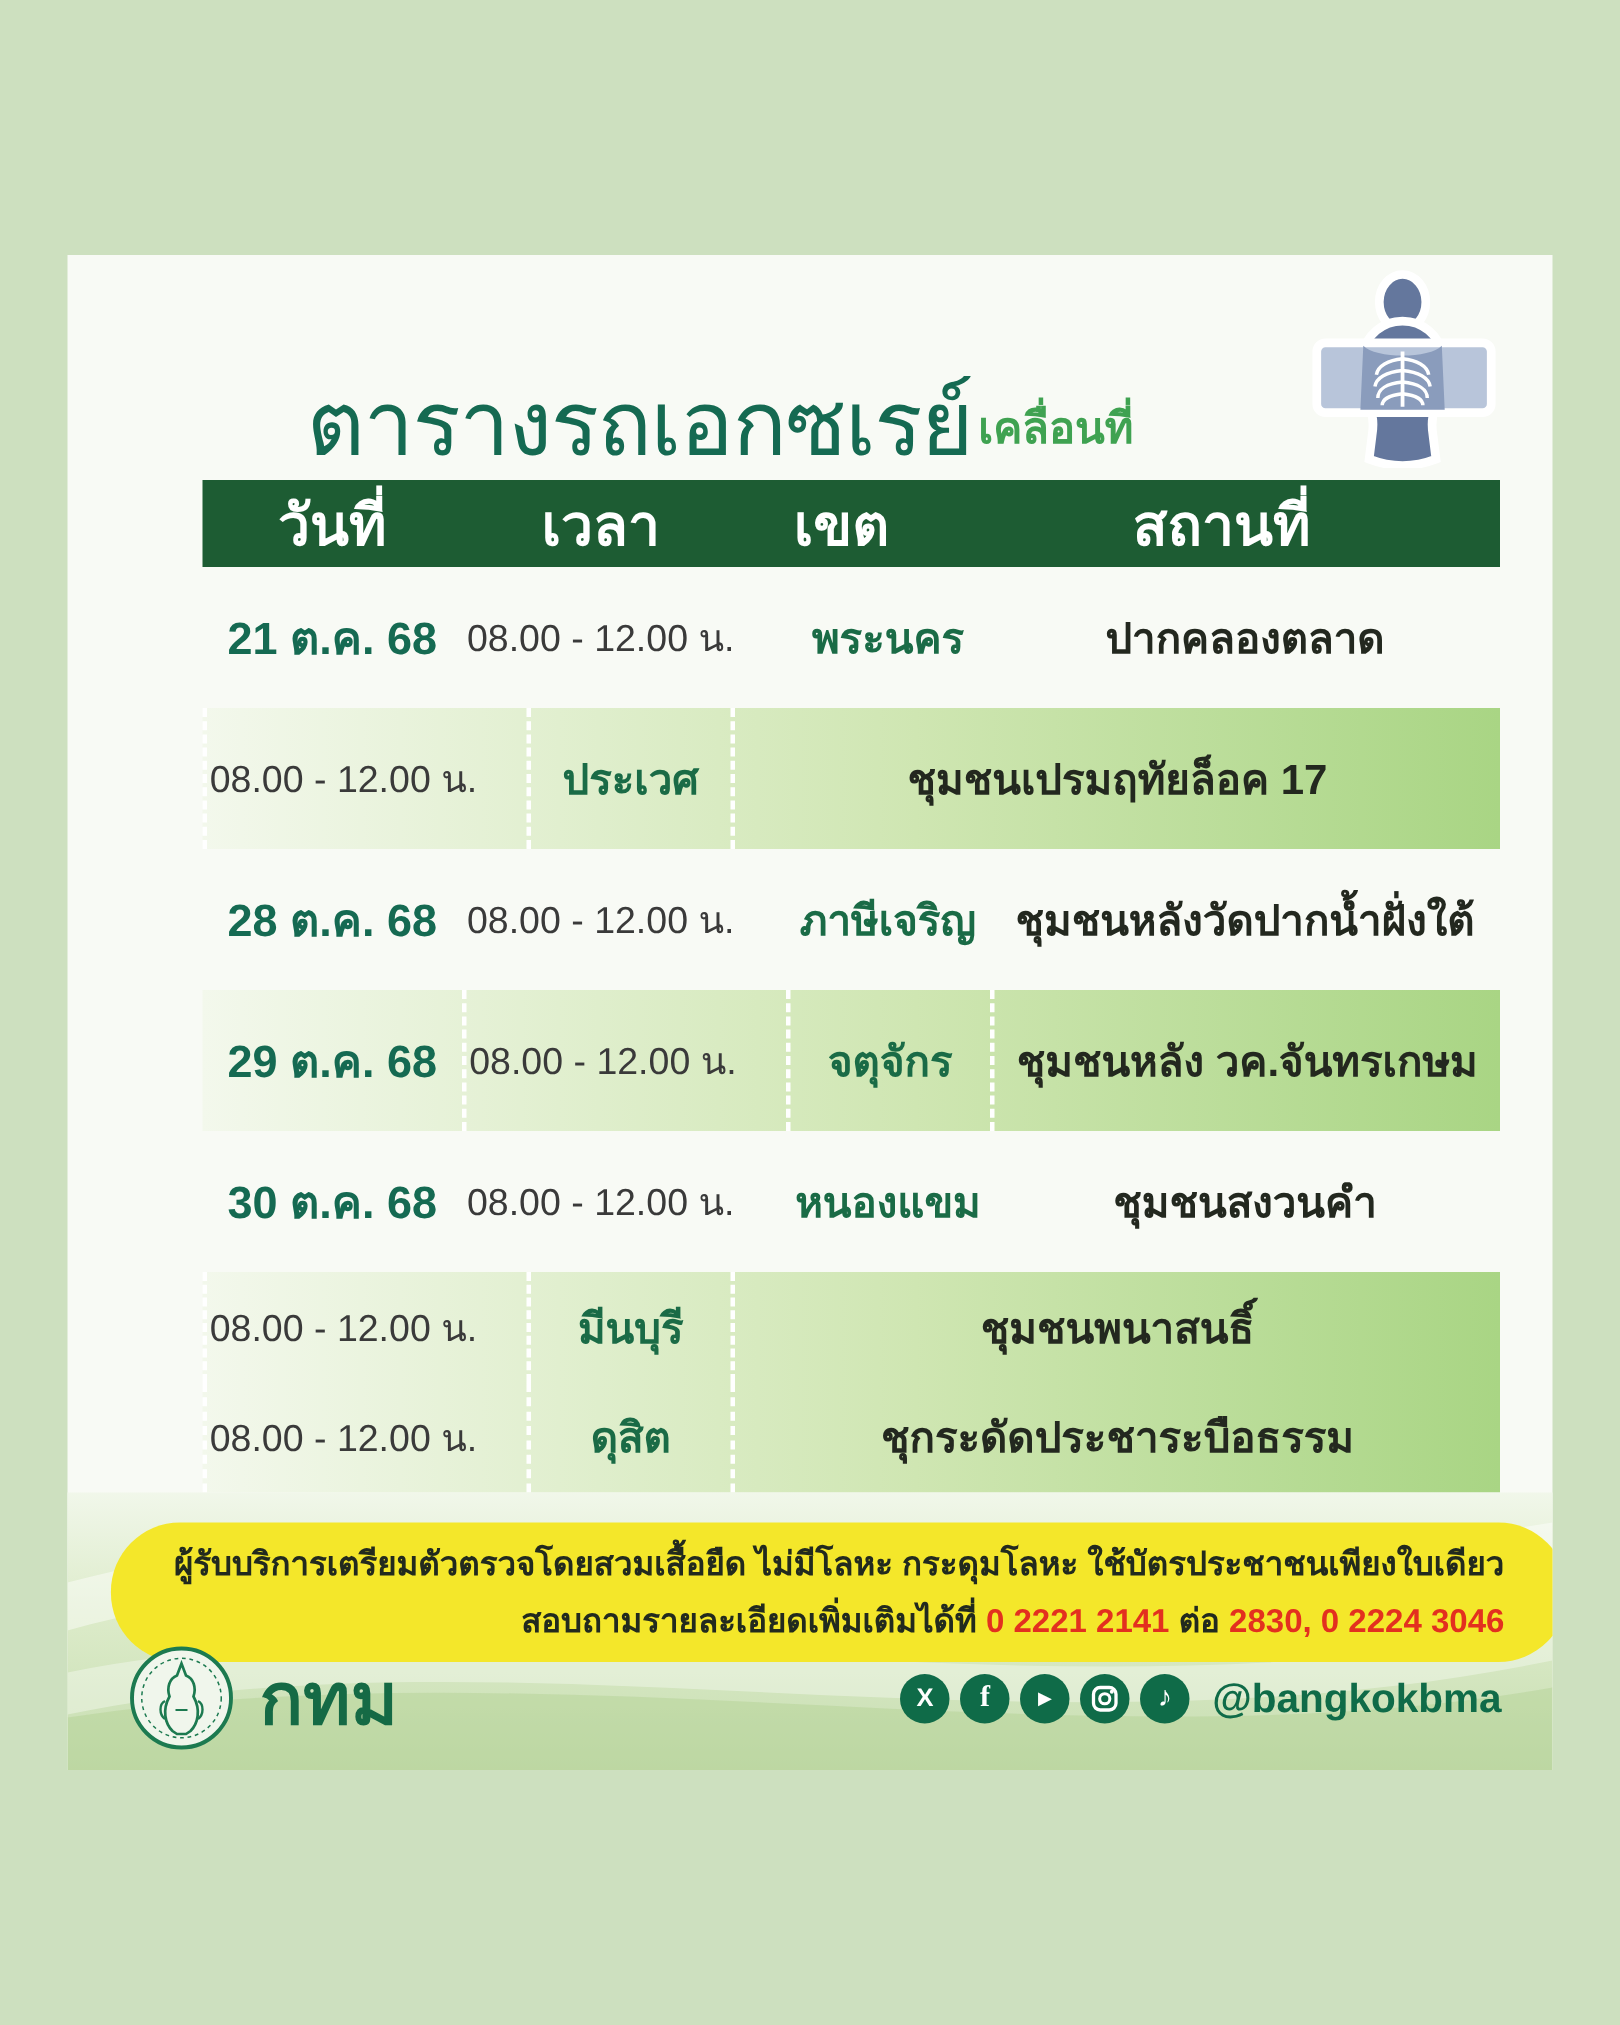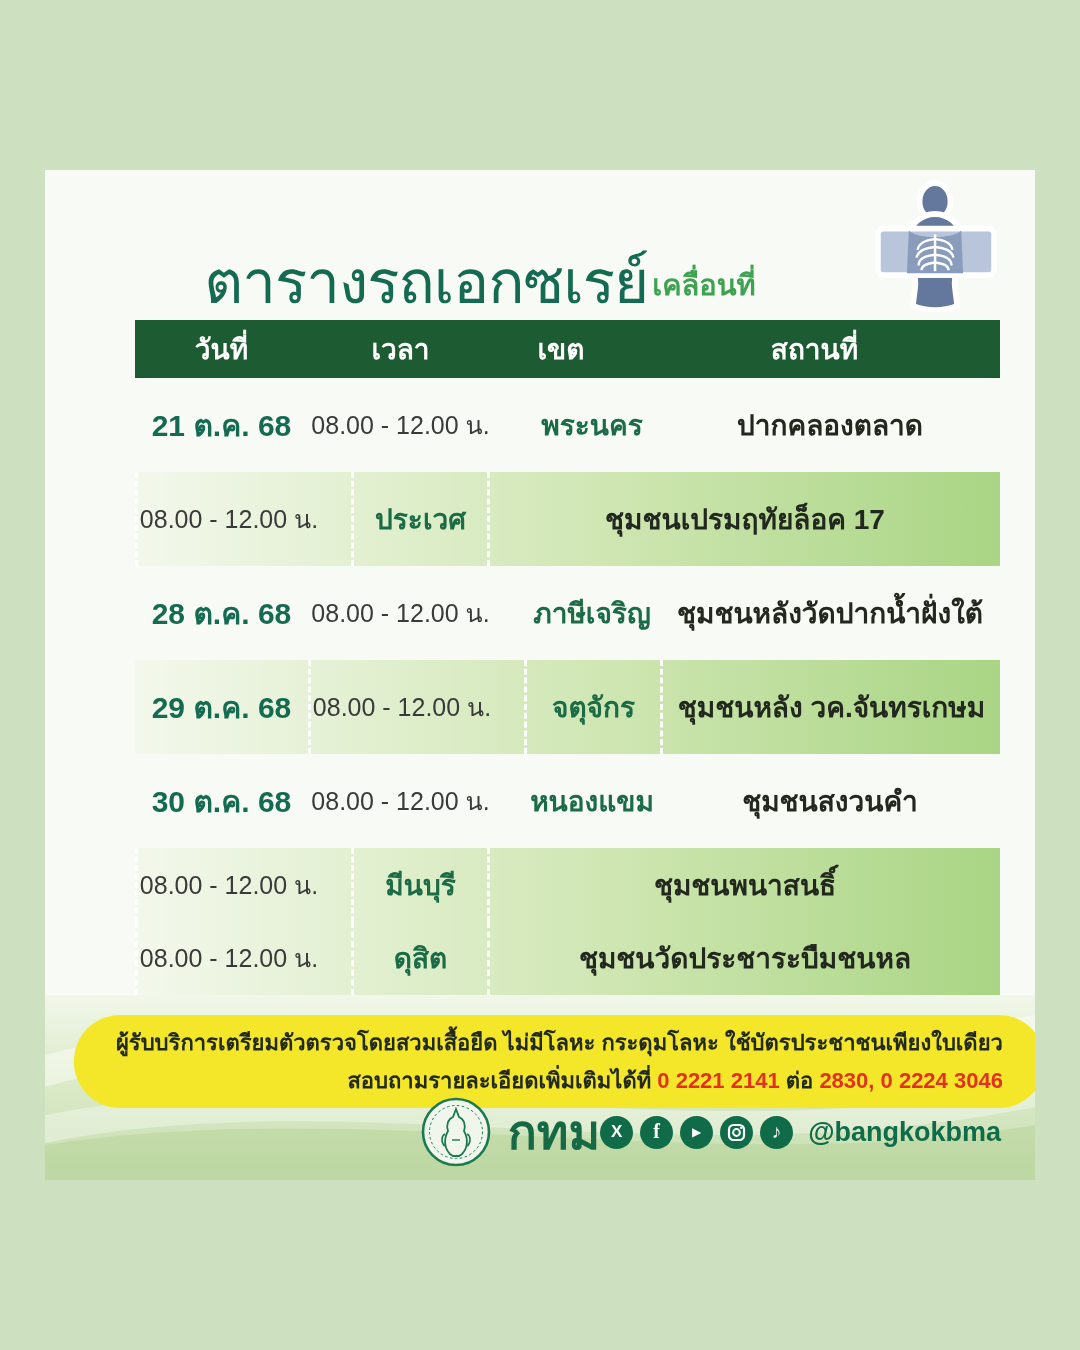--- a/index.html
+++ b/index.html
@@ -26,21 +26,21 @@
   .title-sub {
     font-size:29px; font-weight:800; color:#3fa251; margin:0 0 6px 4px;
     white-space:nowrap;
   }
   .xray-icon { position:absolute; right:36px; top:10px; }
 
   
   .schedule { position:absolute; left:90px; top:150px; width:865px; }
   .thead {
     display:flex; height:58px; background:#1d5c33; color:#ffffff;
-    font-weight:700; font-size:28px;
+    font-weight:700; font-size:38px;
   }
   .thead > div { display:flex; align-items:center; justify-content:center; }
   .col-date { width:173px; }
   .col-time { width:185px; }
   .col-district { width:136px; }
   .col-location { flex:1; }
 
   .row { display:flex; height:94px; background:transparent; }
   .row.double { height:147px; }
   .row.green { background:linear-gradient(90deg, #f3f8ec 0%, #cfe6b2 55%, #a9d584 100%); }
@@ -67,21 +67,21 @@
     position:absolute; top:20px; left:50%; transform:translateX(-48%);
     background:#f4e72a; border-radius:46px; padding:10px 42px;
     display:flex; flex-direction:column; align-items:flex-end; justify-content:center;
     gap:3px; min-height:86px; z-index:2;
   }
   .notice-line1 { font-size:22px; font-weight:800; color:#222a1e; white-space:nowrap; }
   .notice-line2 { font-size:22px; font-weight:800; color:#222a1e; white-space:nowrap; }
   .phone-red { color:#e3301f; }
   .footer-bottom {
     position:absolute; left:40px; right:34px; bottom:12px; height:72px;
-    display:flex; align-items:center; justify-content:flex-end; z-index:2;
+    display:flex; align-items:center; justify-content:space-between; z-index:2;
   }
   .brand { display:flex; align-items:center; gap:16px; }
   .brand-text { font-size:48px; font-weight:800; color:#156a45; }
   .social { display:flex; align-items:center; gap:7px; }
   .social-circle {
     width:33px; height:33px; border-radius:50%; background:#0f6b48;
     display:flex; align-items:center; justify-content:center;
     color:#ffffff; font-weight:800; overflow:hidden;
   }
   .glyph-x { font-size:17px; }
@@ -184,21 +184,21 @@
     <div class="entries">
   <div class="entry">
     <div class="cell-time">08.00 - 12.00 น.</div>
     <div class="cell-district">มีนบุรี</div>
     <div class="cell-location">ชุมชนพนาสนธิ์</div>
   </div>
 
   <div class="entry">
     <div class="cell-time">08.00 - 12.00 น.</div>
     <div class="cell-district">ดุสิต</div>
-    <div class="cell-location">ชุมชนวัดประชาระบืมชนหล</div>
+    <div class="cell-location">ชุกระดัดประชาระบือธรรม</div>
   </div>
 </div>
   </div>
 </div>
     </div>
 
     <div class="footer">
       <svg class="swoosh" width="990" height="185" viewBox="0 0 990 185">
         <path d="M0 60 C 260 -10 560 90 990 20 L990 48 C 560 120 260 18 0 92 Z" fill="rgba(255,255,255,0.45)"></path>
         <path d="M0 120 C 300 60 640 160 990 90 L990 112 C 640 184 300 86 0 148 Z" fill="rgba(255,255,255,0.35)"></path>

